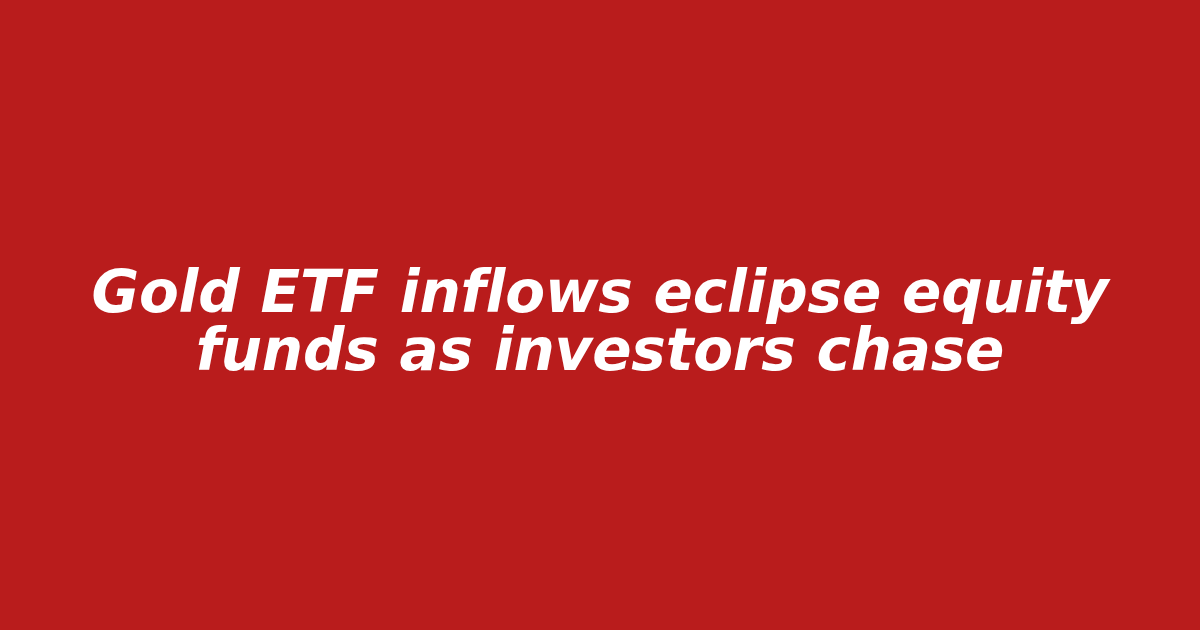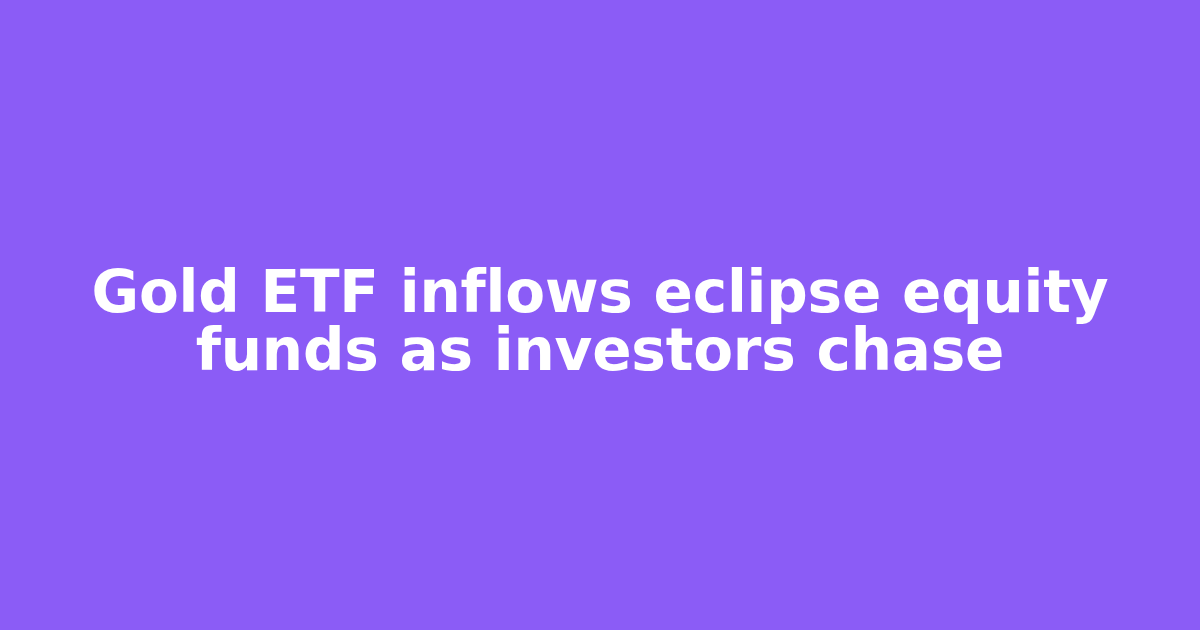--- a/index.html
+++ b/index.html
@@ -44,21 +44,21 @@
     line-height: 58px;
     letter-spacing: -0.2px;
     word-spacing: 1px;
     text-align: center;
     text-rendering: optimizeLegibility;
   }
 </style>
 </head>
 <body>
 
-<div class="share-card" style="background-color: #8b5cf6;">
+<div class="share-card" style="background-color: #b91c1c; font-style: italic;">
 
   <div class="headline-block">
 
     <h1 class="headline" style="color: rgb(255, 255, 255);">Gold ETF inflows eclipse equity funds as investors chase</h1>
 
   </div>
 
 </div>
 
 </body></html>

